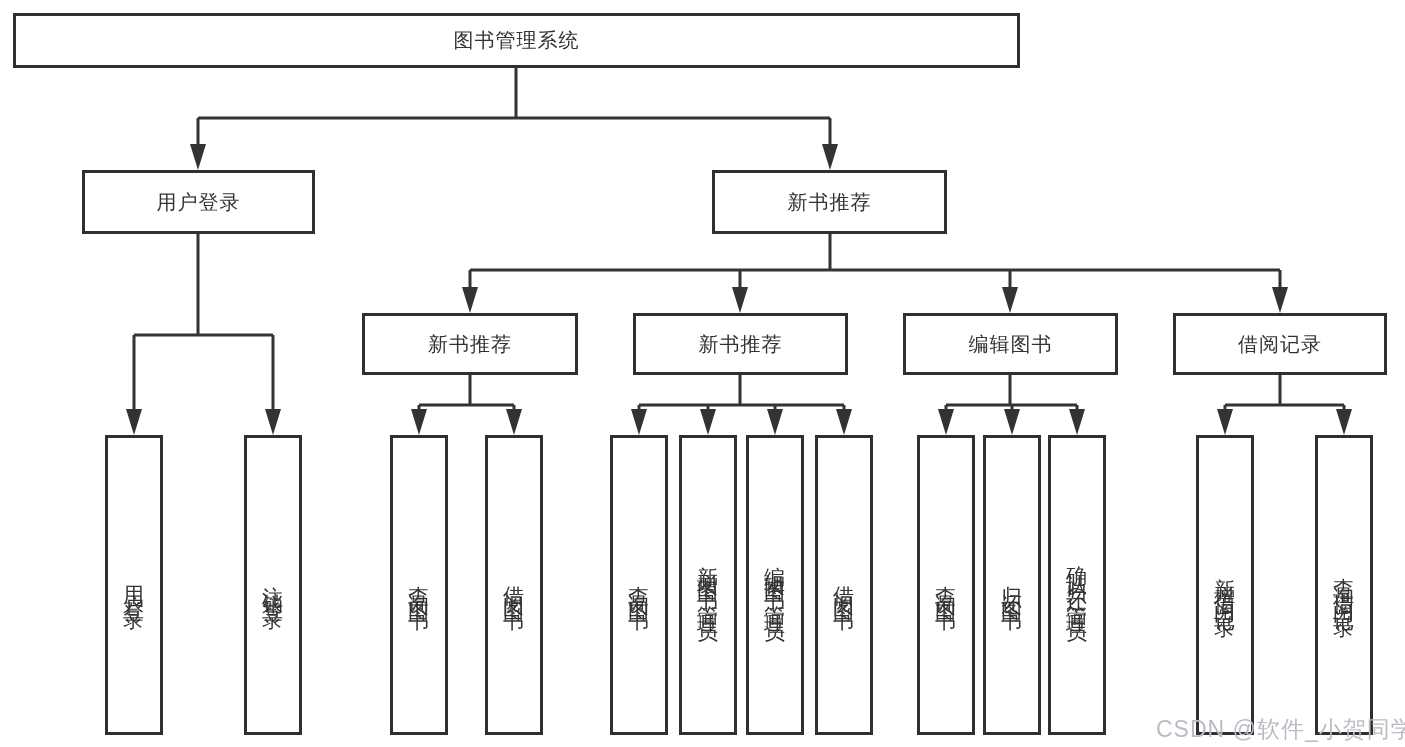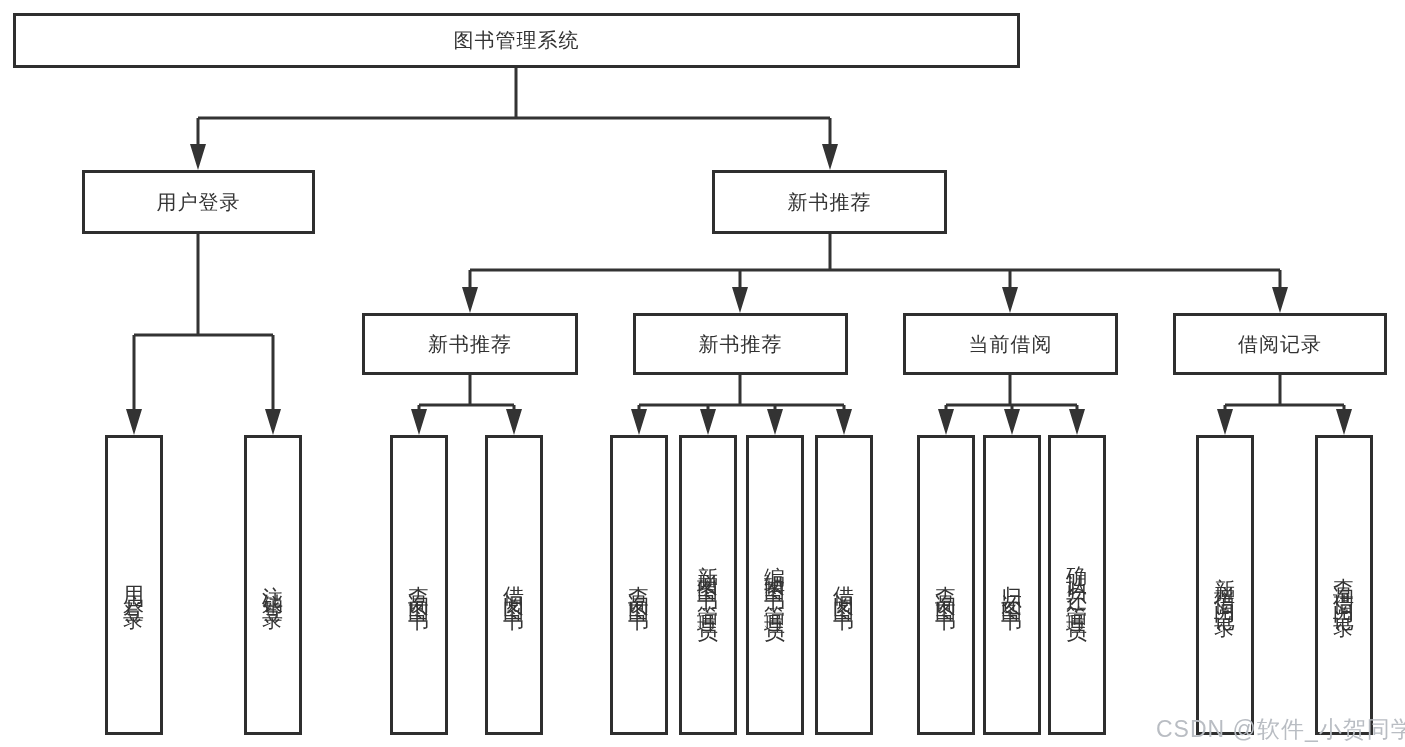--- a/index.html
+++ b/index.html
@@ -125,21 +125,21 @@
     <span>新书推荐</span>
   </div>
 
   <div class="box lv3 lv3-a">
     <span>新书推荐</span>
   </div>
   <div class="box lv3 lv3-b">
     <span>新书推荐</span>
   </div>
   <div class="box lv3 lv3-c">
-    <span>当前借阅</span>
+    <span>编辑图书</span>
   </div>
   <div class="box lv3 lv3-d">
     <span>借阅记录</span>
   </div>
 
   <div class="box leaf x1">
     <span class="vtext">用户登录</span>
   </div>
   <div class="box leaf x2">
     <span class="vtext">注销登录</span>

